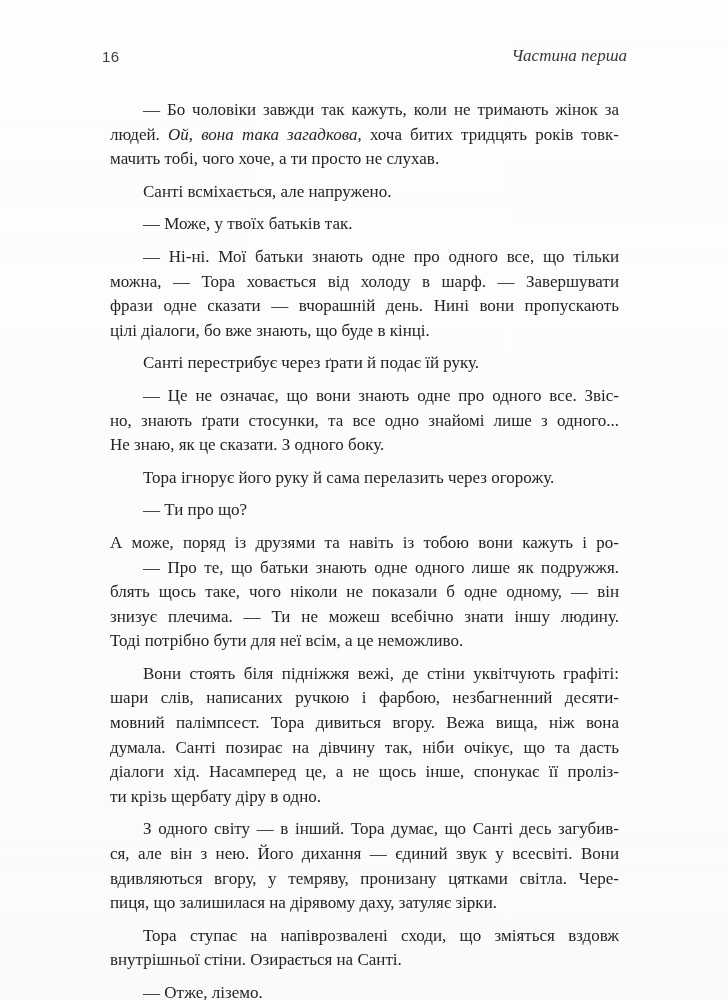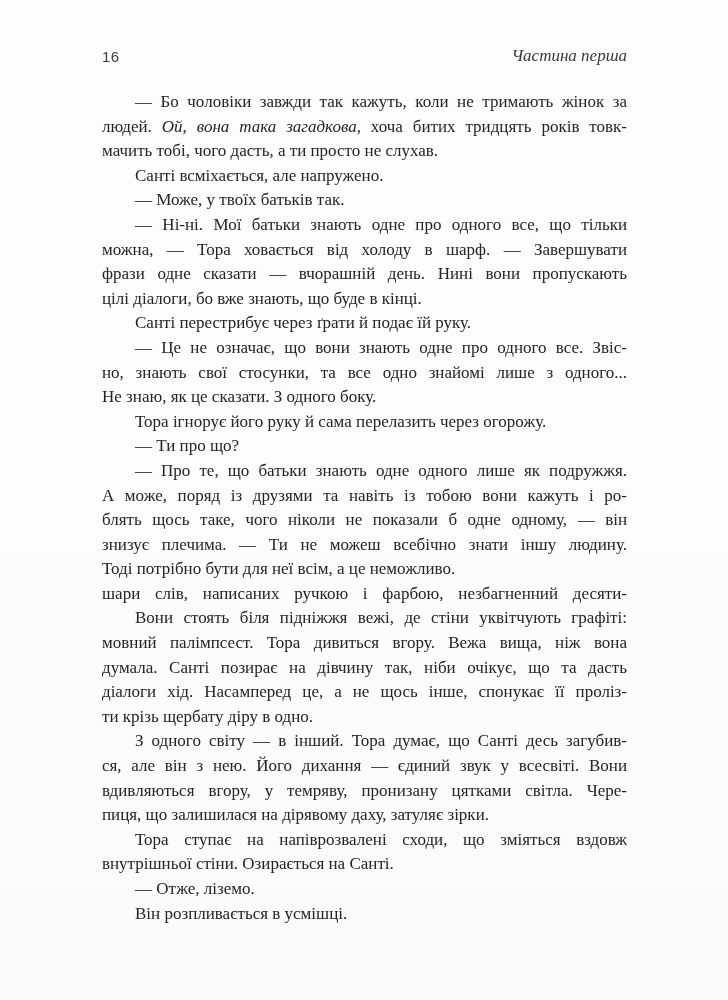--- a/index.html
+++ b/index.html
@@ -44,21 +44,21 @@
   .text-body {
     position: absolute;
     top: 90px;
     left: 102px;
     width: 525px;
     color: #242424;
     font-size: 17px;
     line-height: 24.6px;
   }
   .paragraph {
-    margin: 0;
+    margin: 8px;
     padding: 0;
   }
   .line {
     text-align: justify;
     text-align-last: justify;
     white-space: normal;
     overflow: hidden;
     height: 24.6px;
   }
   .line.last {
@@ -78,58 +78,58 @@
 
   <div class="running-header">
     <span class="folio">16</span>
     <span class="running-head">Частина перша</span>
   </div>
 
   <div class="text-body">
       <div class="paragraph">
         <div class="line first">— Бо чоловіки завжди так кажуть, коли не тримають жінок за</div>
         <div class="line">людей. <i>Ой, вона така загадкова</i>, хоча битих тридцять років товк-</div>
-        <div class="line last">мачить тобі, чого дасть, а ти просто не слухав.</div>
+        <div class="line last">мачить тобі, чого хоче, а ти просто не слухав.</div>
       </div>
       <div class="paragraph">
         <div class="line first last">Санті всміхається, але напружено.</div>
       </div>
       <div class="paragraph">
         <div class="line first last">— Може, у твоїх батьків так.</div>
       </div>
       <div class="paragraph">
         <div class="line first">— Ні-ні. Мої батьки знають одне про одного все, що тільки</div>
         <div class="line">можна, — Тора ховається від холоду в шарф. — Завершувати</div>
         <div class="line">фрази одне сказати — вчорашній день. Нині вони пропускають</div>
         <div class="line last">цілі діалоги, бо вже знають, що буде в кінці.</div>
       </div>
       <div class="paragraph">
         <div class="line first last">Санті перестрибує через ґрати й подає їй руку.</div>
       </div>
       <div class="paragraph">
         <div class="line first">— Це не означає, що вони знають одне про одного все. Звіс-</div>
-        <div class="line">но, знають свої стосунки, та все одно знайомі лише з одного...</div>
+        <div class="line">но, знають ґрати стосунки, та все одно знайомі лише з одного...</div>
         <div class="line last">Не знаю, як це сказати. З одного боку.</div>
       </div>
       <div class="paragraph">
         <div class="line first last">Тора ігнорує його руку й сама перелазить через огорожу.</div>
       </div>
       <div class="paragraph">
         <div class="line first last">— Ти про що?</div>
       </div>
       <div class="paragraph">
+        <div class="line">А може, поряд із друзями та навіть із тобою вони кажуть і ро-</div>
         <div class="line first">— Про те, що батьки знають одне одного лише як подружжя.</div>
-        <div class="line">А може, поряд із друзями та навіть із тобою вони кажуть і ро-</div>
         <div class="line">блять щось таке, чого ніколи не показали б одне одному, — він</div>
         <div class="line">знизує плечима. — Ти не можеш всебічно знати іншу людину.</div>
         <div class="line last">Тоді потрібно бути для неї всім, а це неможливо.</div>
       </div>
       <div class="paragraph">
+        <div class="line first">Вони стоять біля підніжжя вежі, де стіни уквітчують графіті:</div>
         <div class="line">шари слів, написаних ручкою і фарбою, незбагненний десяти-</div>
-        <div class="line first">Вони стоять біля підніжжя вежі, де стіни уквітчують графіті:</div>
         <div class="line">мовний палімпсест. Тора дивиться вгору. Вежа вища, ніж вона</div>
         <div class="line">думала. Санті позирає на дівчину так, ніби очікує, що та дасть</div>
         <div class="line">діалоги хід. Насамперед це, а не щось інше, спонукає її проліз-</div>
         <div class="line last">ти крізь щербату діру в одно.</div>
       </div>
       <div class="paragraph">
         <div class="line first">З одного світу — в інший. Тора думає, що Санті десь загубив-</div>
         <div class="line">ся, але він з нею. Його дихання — єдиний звук у всесвіті. Вони</div>
         <div class="line">вдивляються вгору, у темряву, пронизану цятками світла. Чере-</div>
         <div class="line last">пиця, що залишилася на дірявому даху, затуляє зірки.</div>

